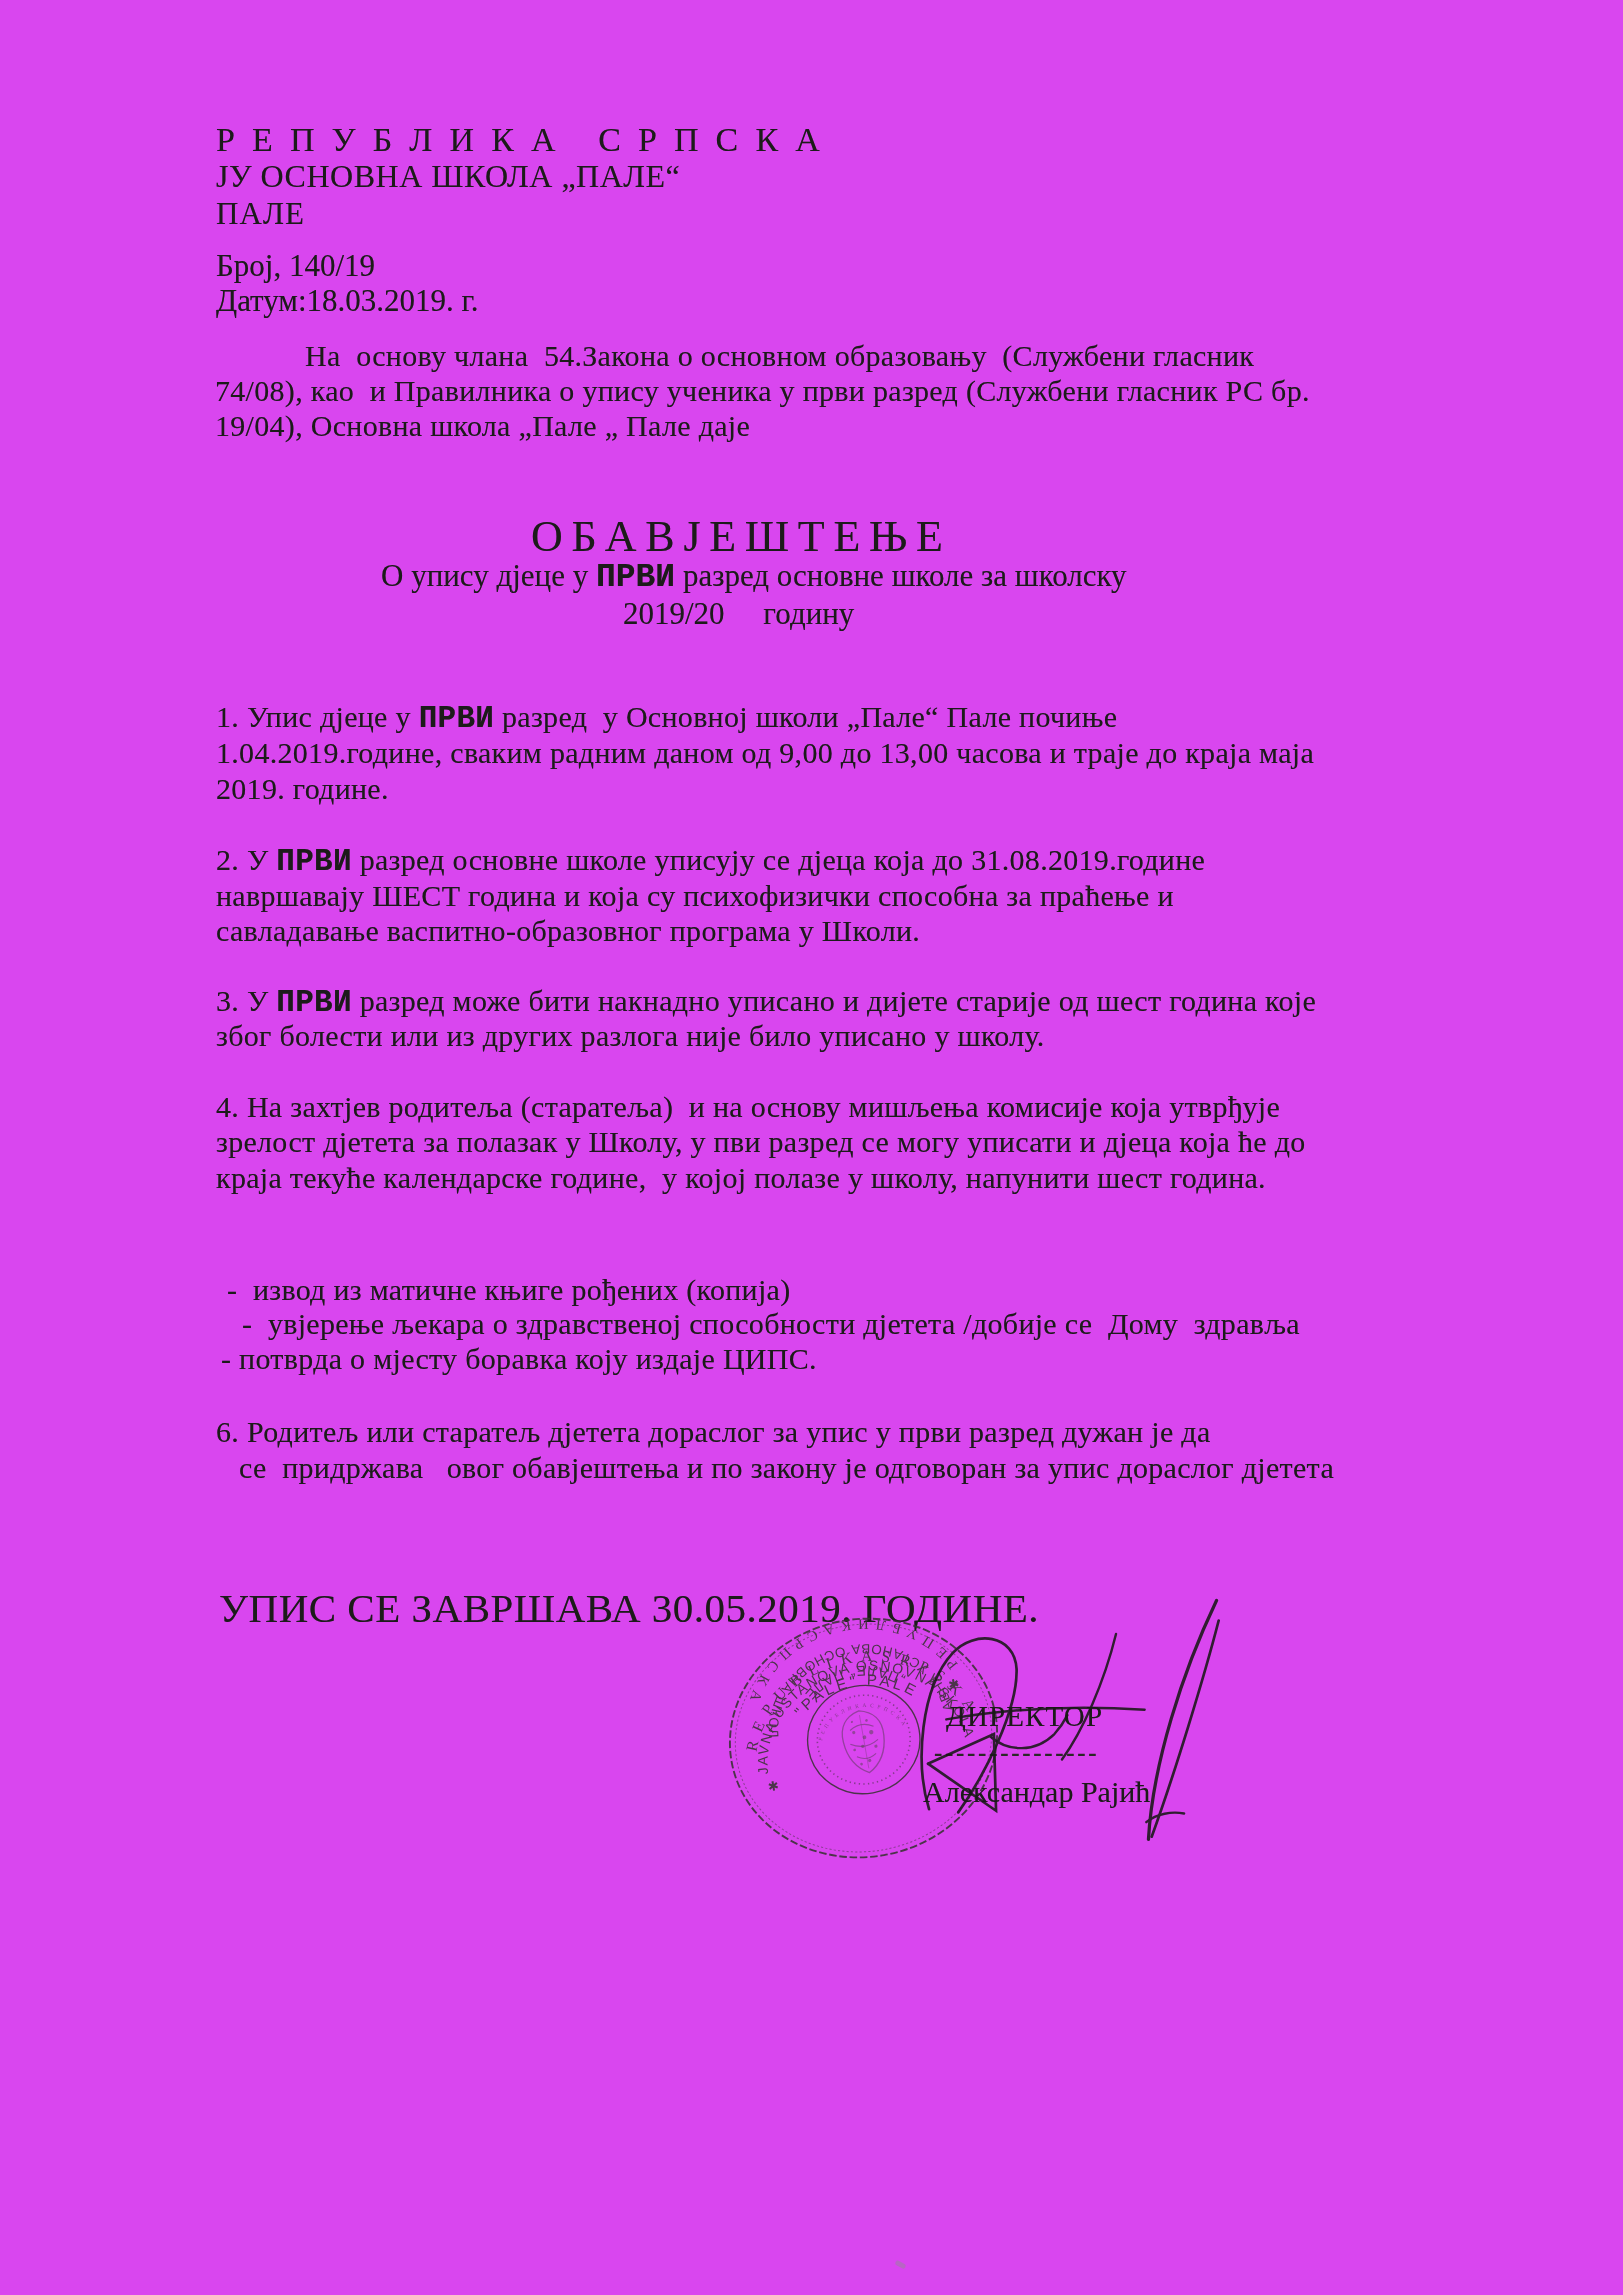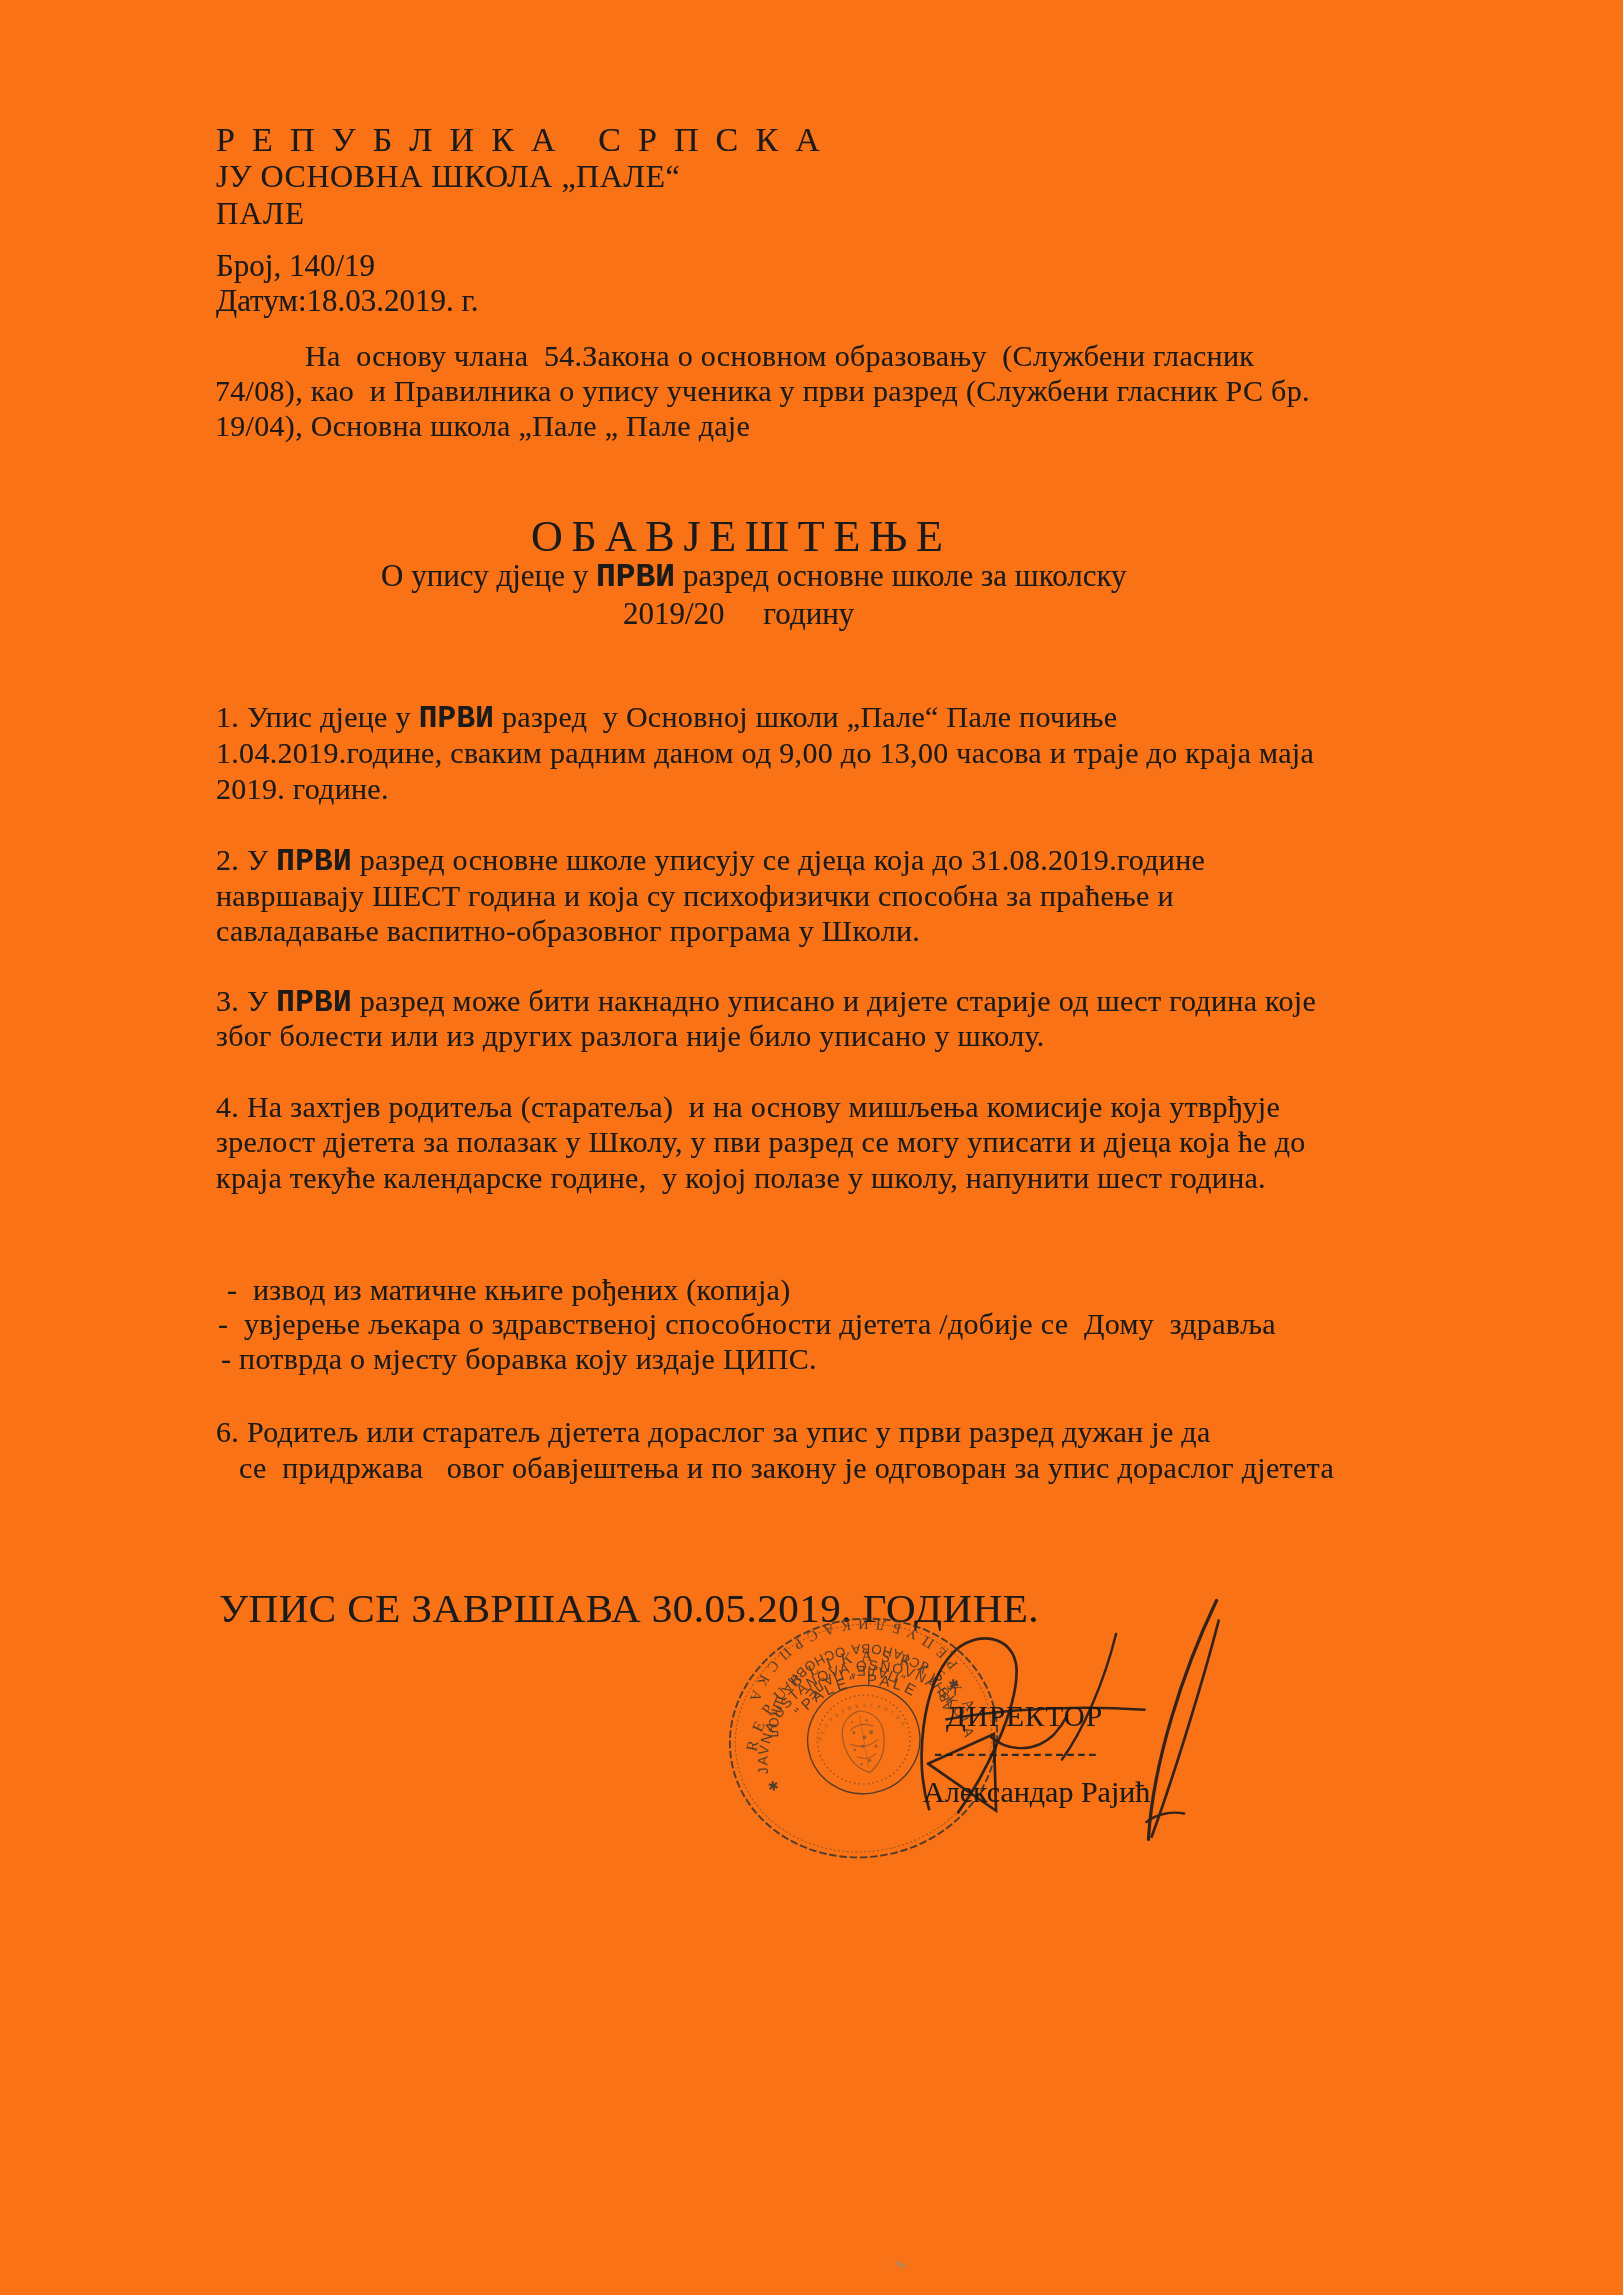--- a/index.html
+++ b/index.html
@@ -1,19 +1,19 @@
 <!DOCTYPE html>
 <html style="font-size:8.7px"><head>
 <meta charset="utf-8">
 <style>
   html,body{margin:0;padding:0;background:#ffffff;}
   .page{
     position:relative;
     width:1623px;height:2295px;
-    background:#f97316;
+    background:#d946ef;
     font-family:"Liberation Serif","DejaVu Serif",serif;
     color:#1c1b1a;
     overflow:hidden;
   }
   .ln{
     position:absolute;
     white-space:pre;
     line-height:1;
     text-shadow:0 0 0.5px rgba(40,38,36,.45);
   }
@@ -66,21 +66,21 @@
   <div class="ln body-ln" style="left:216px;top:916px">савладавање васпитно-образовног програма у Школи.</div>
 
   <div class="ln body-ln" style="left:216px;top:986px"><span>3. У </span><span class="kw">ПРВИ</span><span> разред може бити накнадно уписано и дијете старије од шест година које</span></div>
   <div class="ln body-ln" style="left:216px;top:1021px">због болести или из других разлога није било уписано у школу.</div>
 
   <div class="ln body-ln" style="left:216px;top:1092px">4. На захтјев родитеља (старатеља)  и на основу мишљења комисије која утврђује</div>
   <div class="ln body-ln" style="left:216px;top:1163px">краја текуће календарске године,  у којој полазе у школу, напунити шест година.</div>
   <div class="ln body-ln" style="left:216px;top:1127px">зрелост дјетета за полазак у Школу, у пви разред се могу уписати и дјеца која ће до</div>
 
   <div class="ln body-ln" style="left:227px;top:1275px">-  извод из матичне књиге рођених (копија)</div>
-  <div class="ln body-ln" style="left:218px;top:1309px">-  увјерење љекара о здравственој способности дјетета /добије се  Дому  здравља</div>
+  <div class="ln body-ln" style="left:242px;top:1309px">-  увјерење љекара о здравственој способности дјетета /добије се  Дому  здравља</div>
   <div class="ln body-ln" style="left:221px;top:1344px">- потврда о мјесту боравка коју издаје ЦИПС.</div>
 
   <div class="ln body-ln" style="left:216px;top:1417px">6. Родитељ или старатељ дјетета дораслог за упис у први разред дужан је да</div>
   <div class="ln body-ln" style="left:239px;top:1453px">се  придржава   овог обавјештења и по закону је одговоран за упис дораслог дјетета</div>
 
   <div class="ln closing-ln" style="left:219px;top:1588px">УПИС СЕ ЗАВРШАВА 30.05.2019. ГОДИНЕ.</div>
 
   <svg class="svg-abs" style="left:723px;top:1612px" width="281" height="252" viewBox="0 0 520 466">
     <defs>
       <path id="arcOT" d="M 52 276 A 208 184 0 1 1 468 276"></path>

